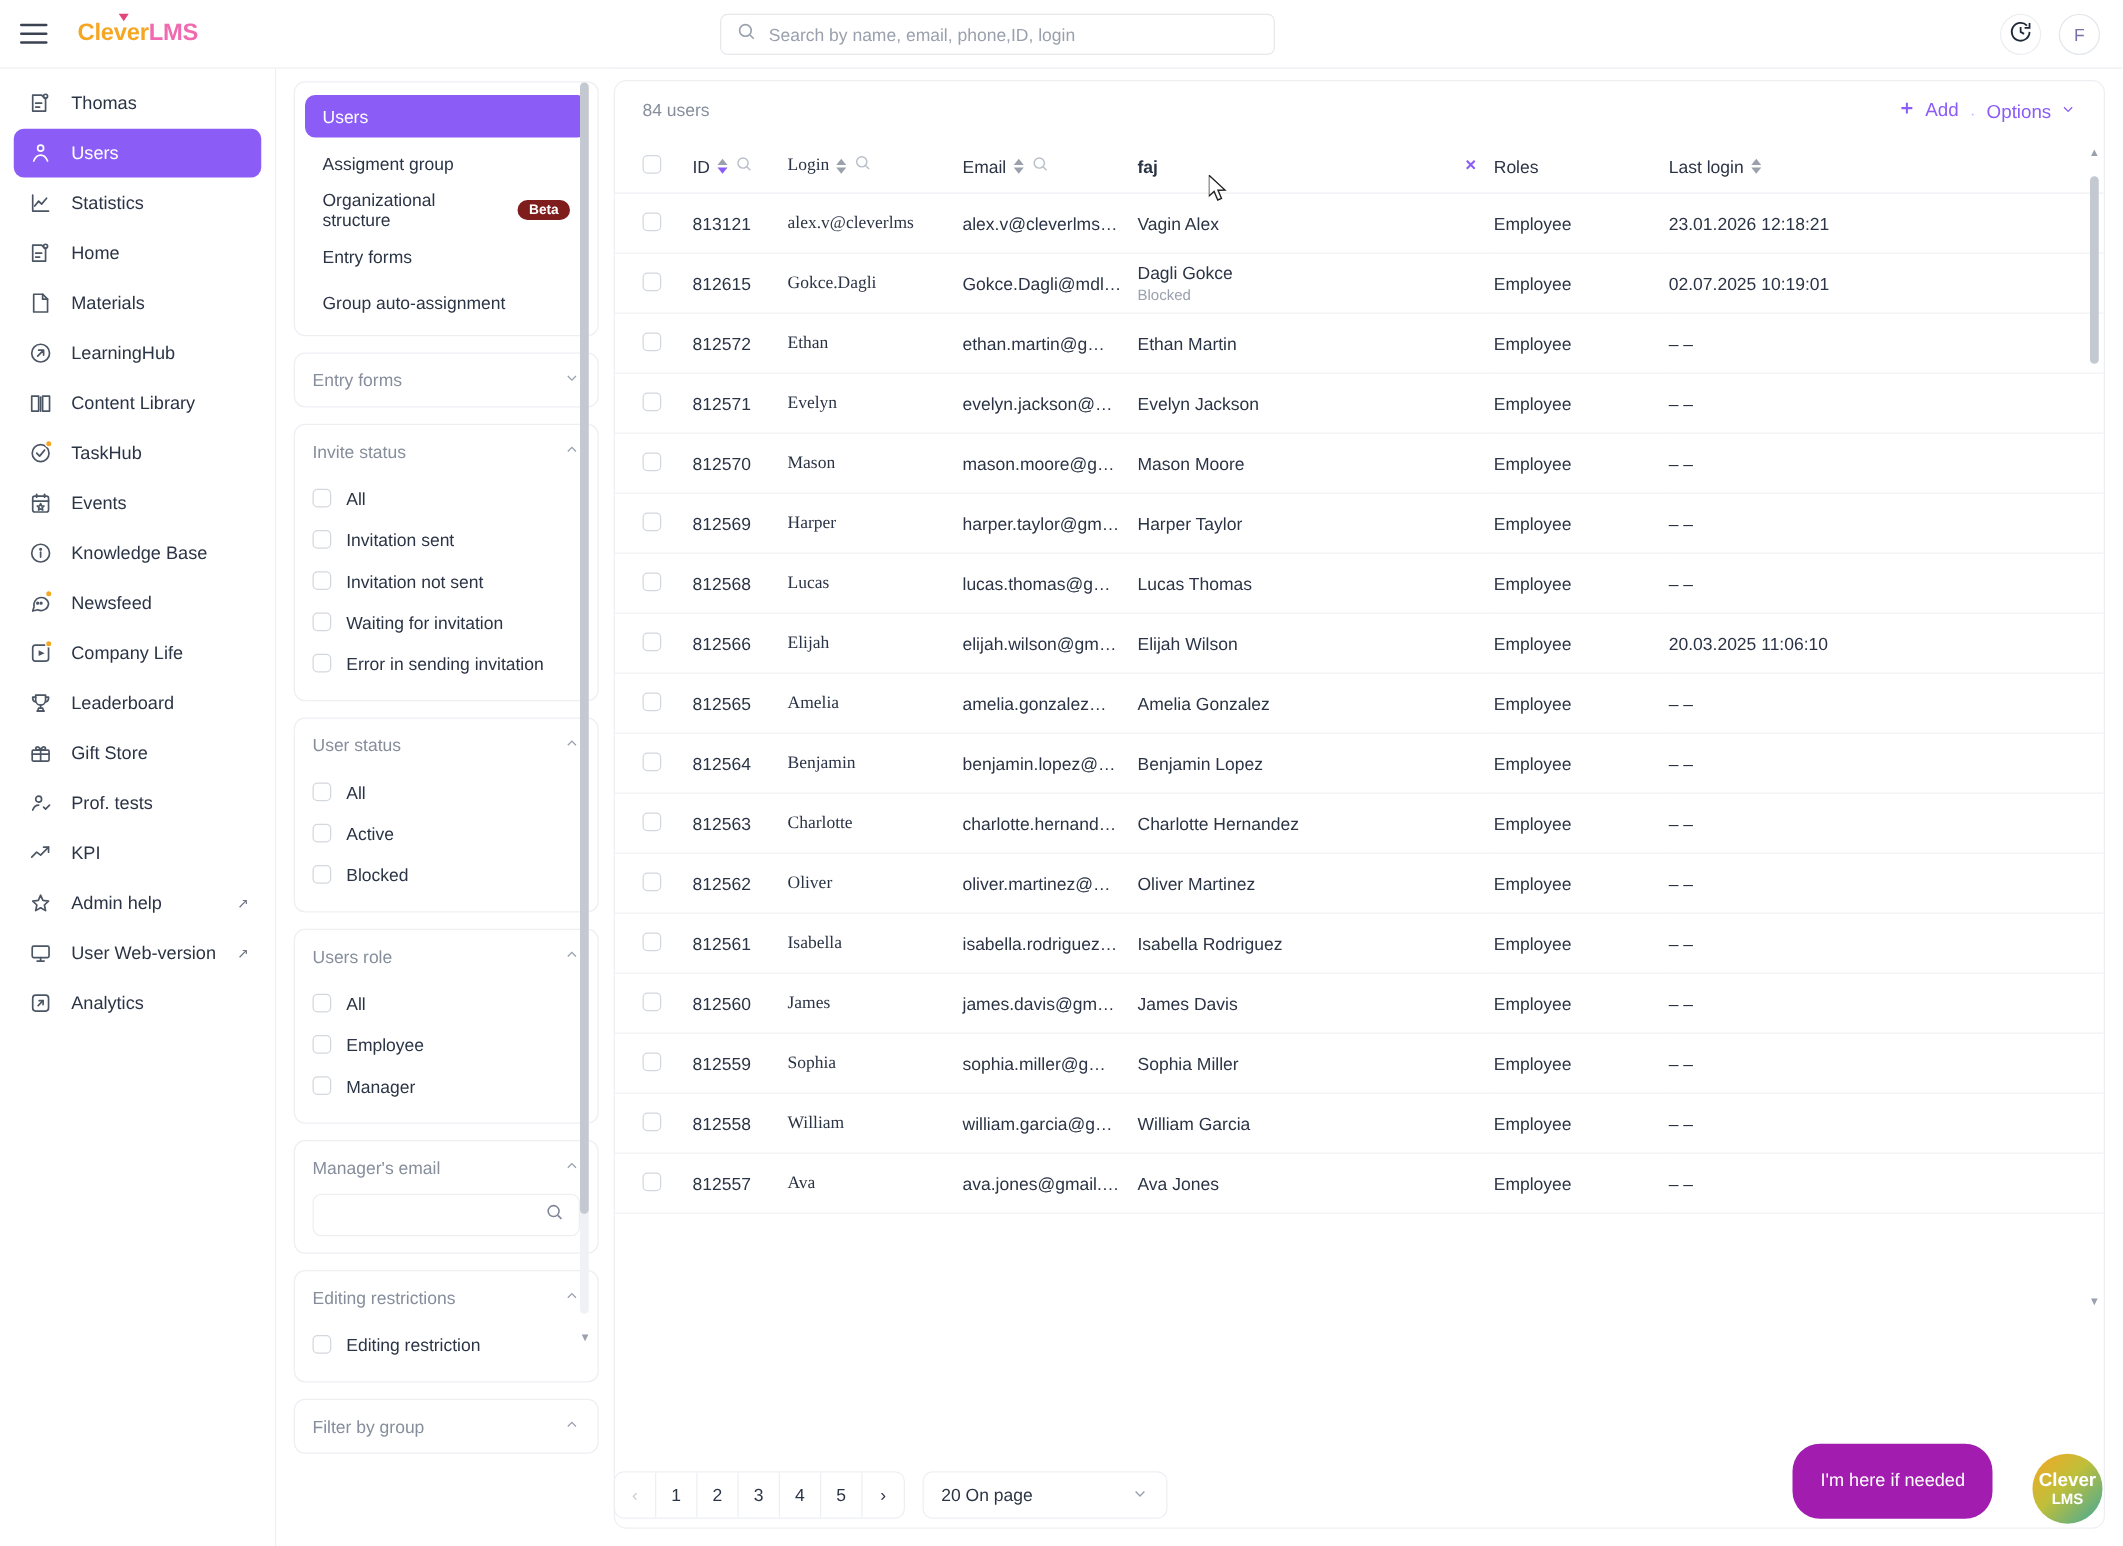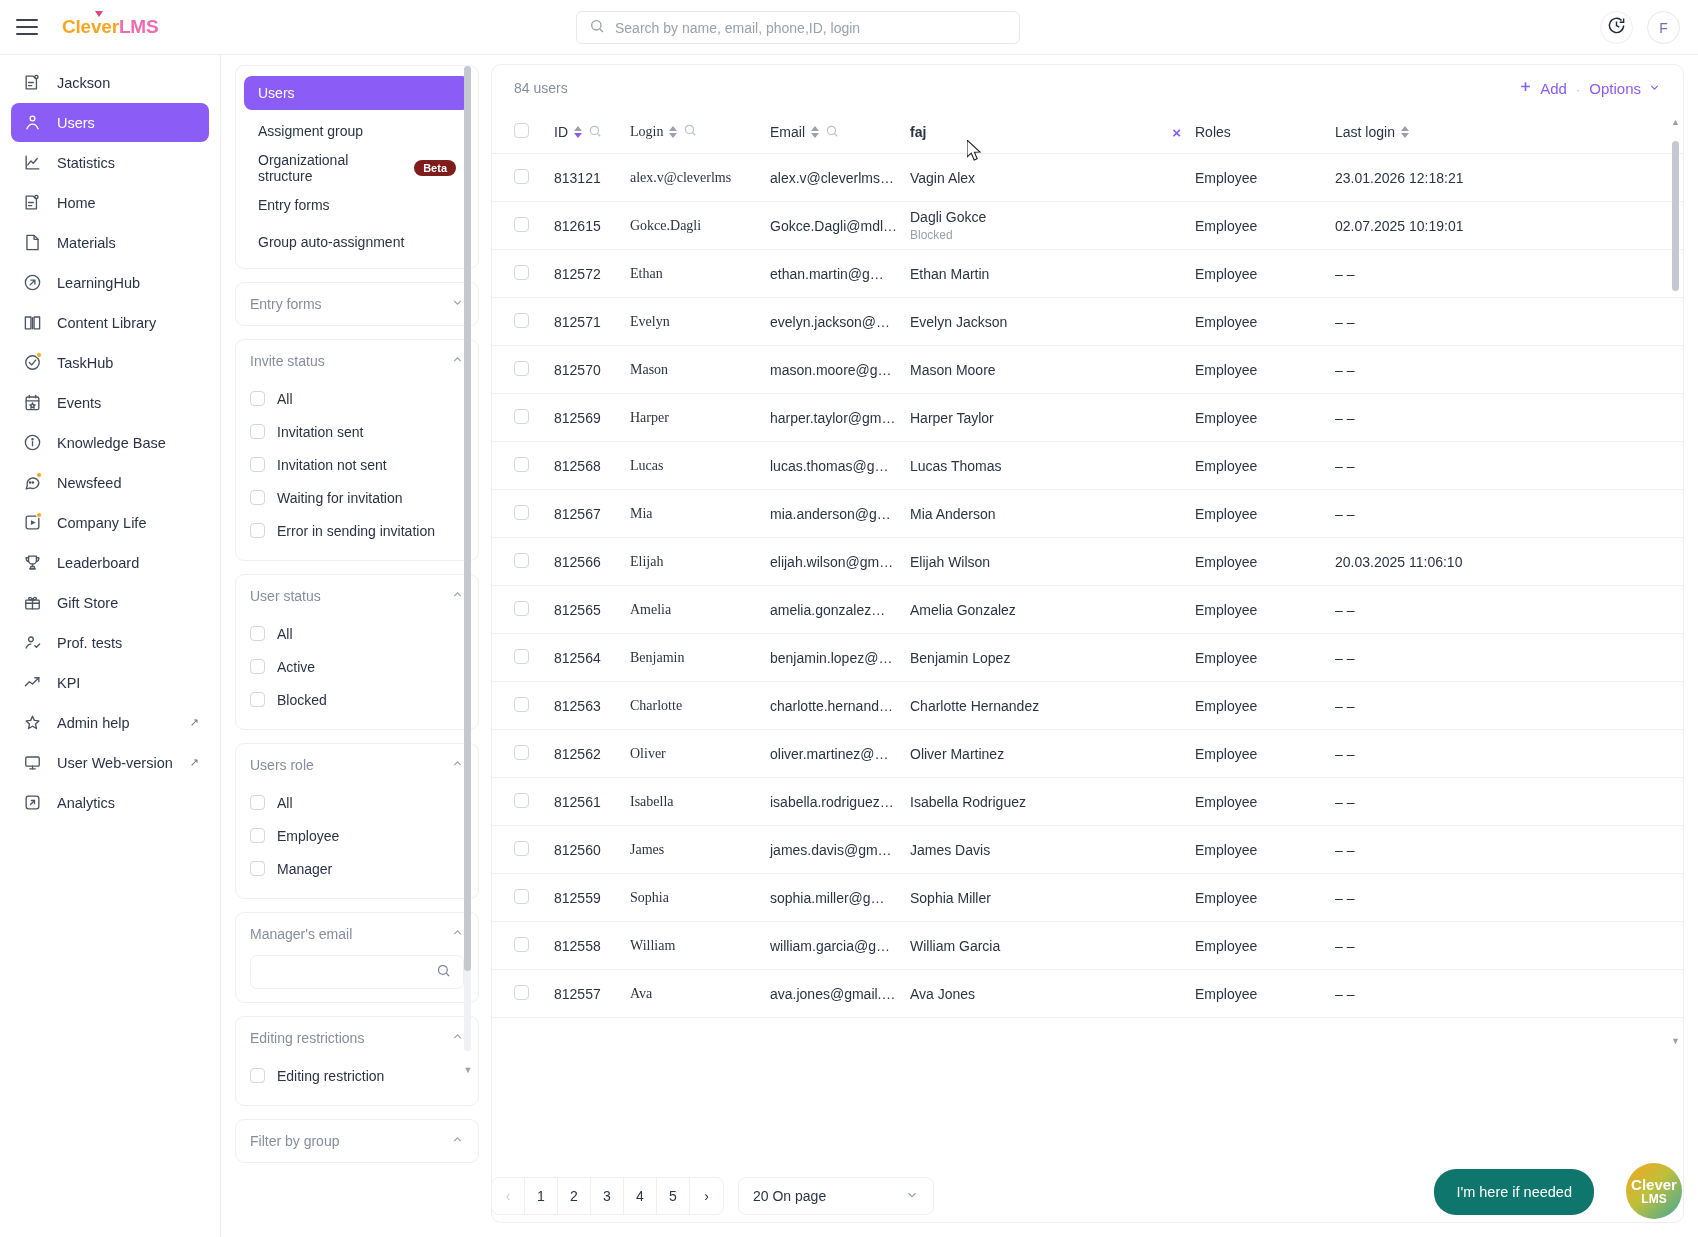--- a/index.html
+++ b/index.html
@@ -136,21 +136,21 @@
   .pager { display: flex; border: 1px solid #edeff3; border-radius: 8px; overflow: hidden; height: 38px; }
   .pbtn { width: 33px; display: flex; align-items: center; justify-content: center;
           font-size: 14px; color: #2b3445; border-right: 1px solid #edeff3; cursor: pointer; }
   .pbtn:last-child { border-right: none; }
   .pbtn.dis { color: #c8ccd4; }
   .perpage { width: 196px; height: 38px; border: 1px solid #edeff3; border-radius: 8px;
              display: flex; align-items: center; justify-content: space-between;
              padding: 0 14px; font-size: 14px; color: #2b3445; cursor: pointer; }
 
   
-  .chatbtn { position: absolute; right: 104px; bottom: 22px; height: 46px; background: #0f766e;
+  .chatbtn { position: absolute; right: 104px; bottom: 22px; height: 60px; background: #a21caf;
              color: #fff; border-radius: 22px; display: flex; align-items: center;
              padding: 0 22px; font-size: 14.5px; cursor: pointer; }
   .chatlogo { position: absolute; right: 16px; bottom: 18px; width: 56px; height: 56px;
               border-radius: 50%; cursor: pointer;
               background: linear-gradient(135deg,#f5a623 0%,#bfbf3a 45%,#3fa89b 100%);
               display: flex; flex-direction: column; align-items: center; justify-content: center;
               color: #fff; font-weight: bold; line-height: 1.05; }
   .chatlogo .l1 { font-size: 15px; }
   .chatlogo .l2 { font-size: 12px; }
 
@@ -203,21 +203,21 @@
   <div class="sidebar" id="sidebar">
       <div class="nav-item">
         <span class="ico">
           <svg width="19" height="19" viewBox="0 0 24 24" fill="none" stroke="currentColor" stroke-width="1.7" stroke-linecap="round" stroke-linejoin="round">
             <path d="M4 4h9l4 4v12H4z"></path>
             <circle cx="17" cy="5" r="2"></circle>
             <line x1="7" y1="12" x2="13" y2="12"></line>
             <line x1="7" y1="16" x2="11" y2="16"></line>
           </svg>
         </span>
-        <span class="lbl">Jackson</span>
+        <span class="lbl">Thomas</span>
       </div>
       <div class="nav-item active">
         <span class="ico">
           <svg width="19" height="19" viewBox="0 0 24 24" fill="none" stroke="currentColor" stroke-width="1.7" stroke-linecap="round" stroke-linejoin="round">
             <circle cx="12" cy="7" r="3"></circle>
             <path d="M5 20c1.6-4 4.3-6 7-6s5.4 2 7 6"></path>
           </svg>
         </span>
         <span class="lbl">Users</span>
       </div>
@@ -709,31 +709,20 @@
               <td class="cw-login">Lucas</td>
               <td class="cw-email">lucas.thomas@g…</td>
               <td class="cw-name">
                 <div>Lucas Thomas</div>
               </td>
               <td class="cw-roles">Employee</td>
               <td class="cw-last">– –</td>
             </tr>
             <tr>
               <td class="cw-cb"><span class="rowcb" style="display:inline-block"></span></td>
-              <td class="cw-id">812567</td>
-              <td class="cw-login">Mia</td>
-              <td class="cw-email">mia.anderson@g…</td>
-              <td class="cw-name">
-                <div>Mia Anderson</div>
-              </td>
-              <td class="cw-roles">Employee</td>
-              <td class="cw-last">– –</td>
-            </tr>
-            <tr>
-              <td class="cw-cb"><span class="rowcb" style="display:inline-block"></span></td>
               <td class="cw-id">812566</td>
               <td class="cw-login">Elijah</td>
               <td class="cw-email">elijah.wilson@gm…</td>
               <td class="cw-name">
                 <div>Elijah Wilson</div>
               </td>
               <td class="cw-roles">Employee</td>
               <td class="cw-last">20.03.2025 11:06:10</td>
             </tr>
             <tr>

